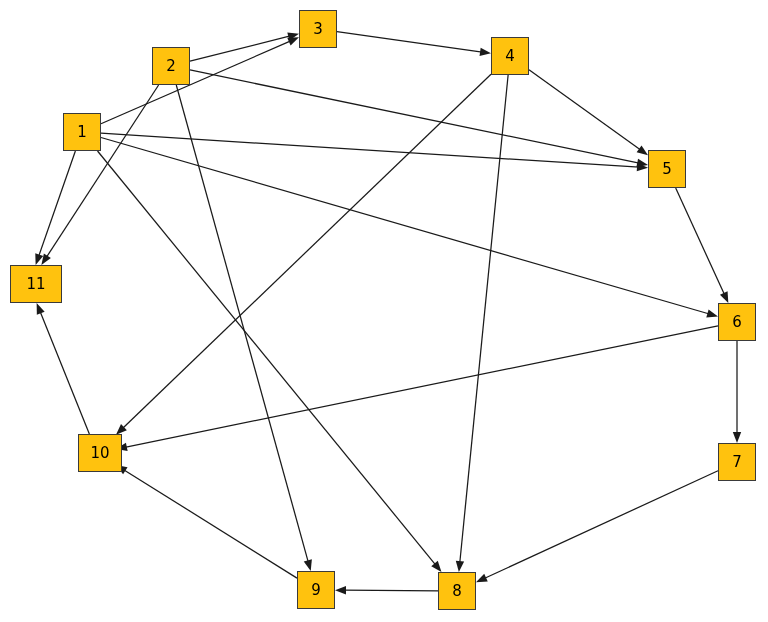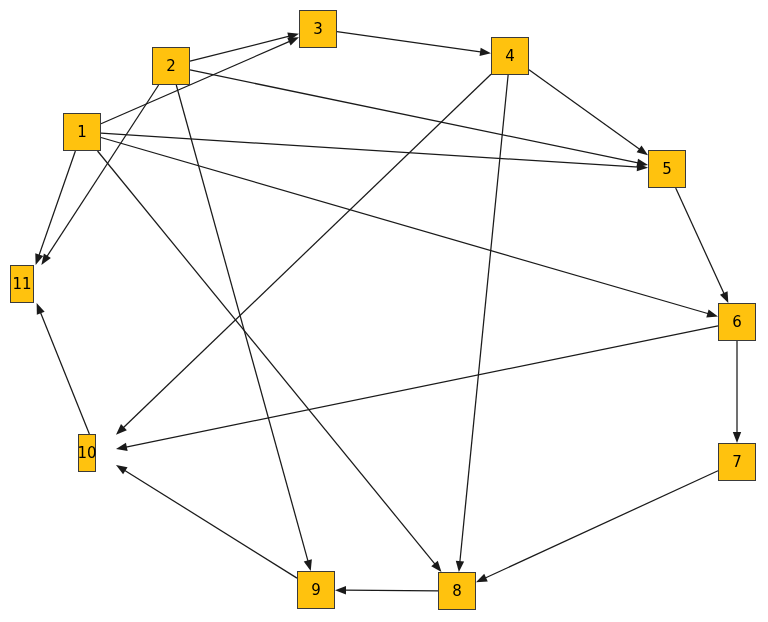--- a/index.html
+++ b/index.html
@@ -163,20 +163,20 @@
       </div>
       <div class="graph-node" style="left: 718px; top: 443px; width: 38px; height: 38px;">
         <span>7</span>
       </div>
       <div class="graph-node" style="left: 438px; top: 572px; width: 38px; height: 38px;">
         <span>8</span>
       </div>
       <div class="graph-node" style="left: 297px; top: 571px; width: 38px; height: 38px;">
         <span>9</span>
       </div>
-      <div class="graph-node" style="left: 78px; top: 434px; width: 18px; height: 38px;">
+      <div class="graph-node" style="left: 78px; top: 434px; width: 44px; height: 38px;">
         <span>10</span>
       </div>
-      <div class="graph-node" style="left: 10px; top: 265px; width: 24px; height: 38px;">
+      <div class="graph-node" style="left: 10px; top: 265px; width: 52px; height: 38px;">
         <span>11</span>
       </div>
     </div>
 </div>
 
 </body></html>

